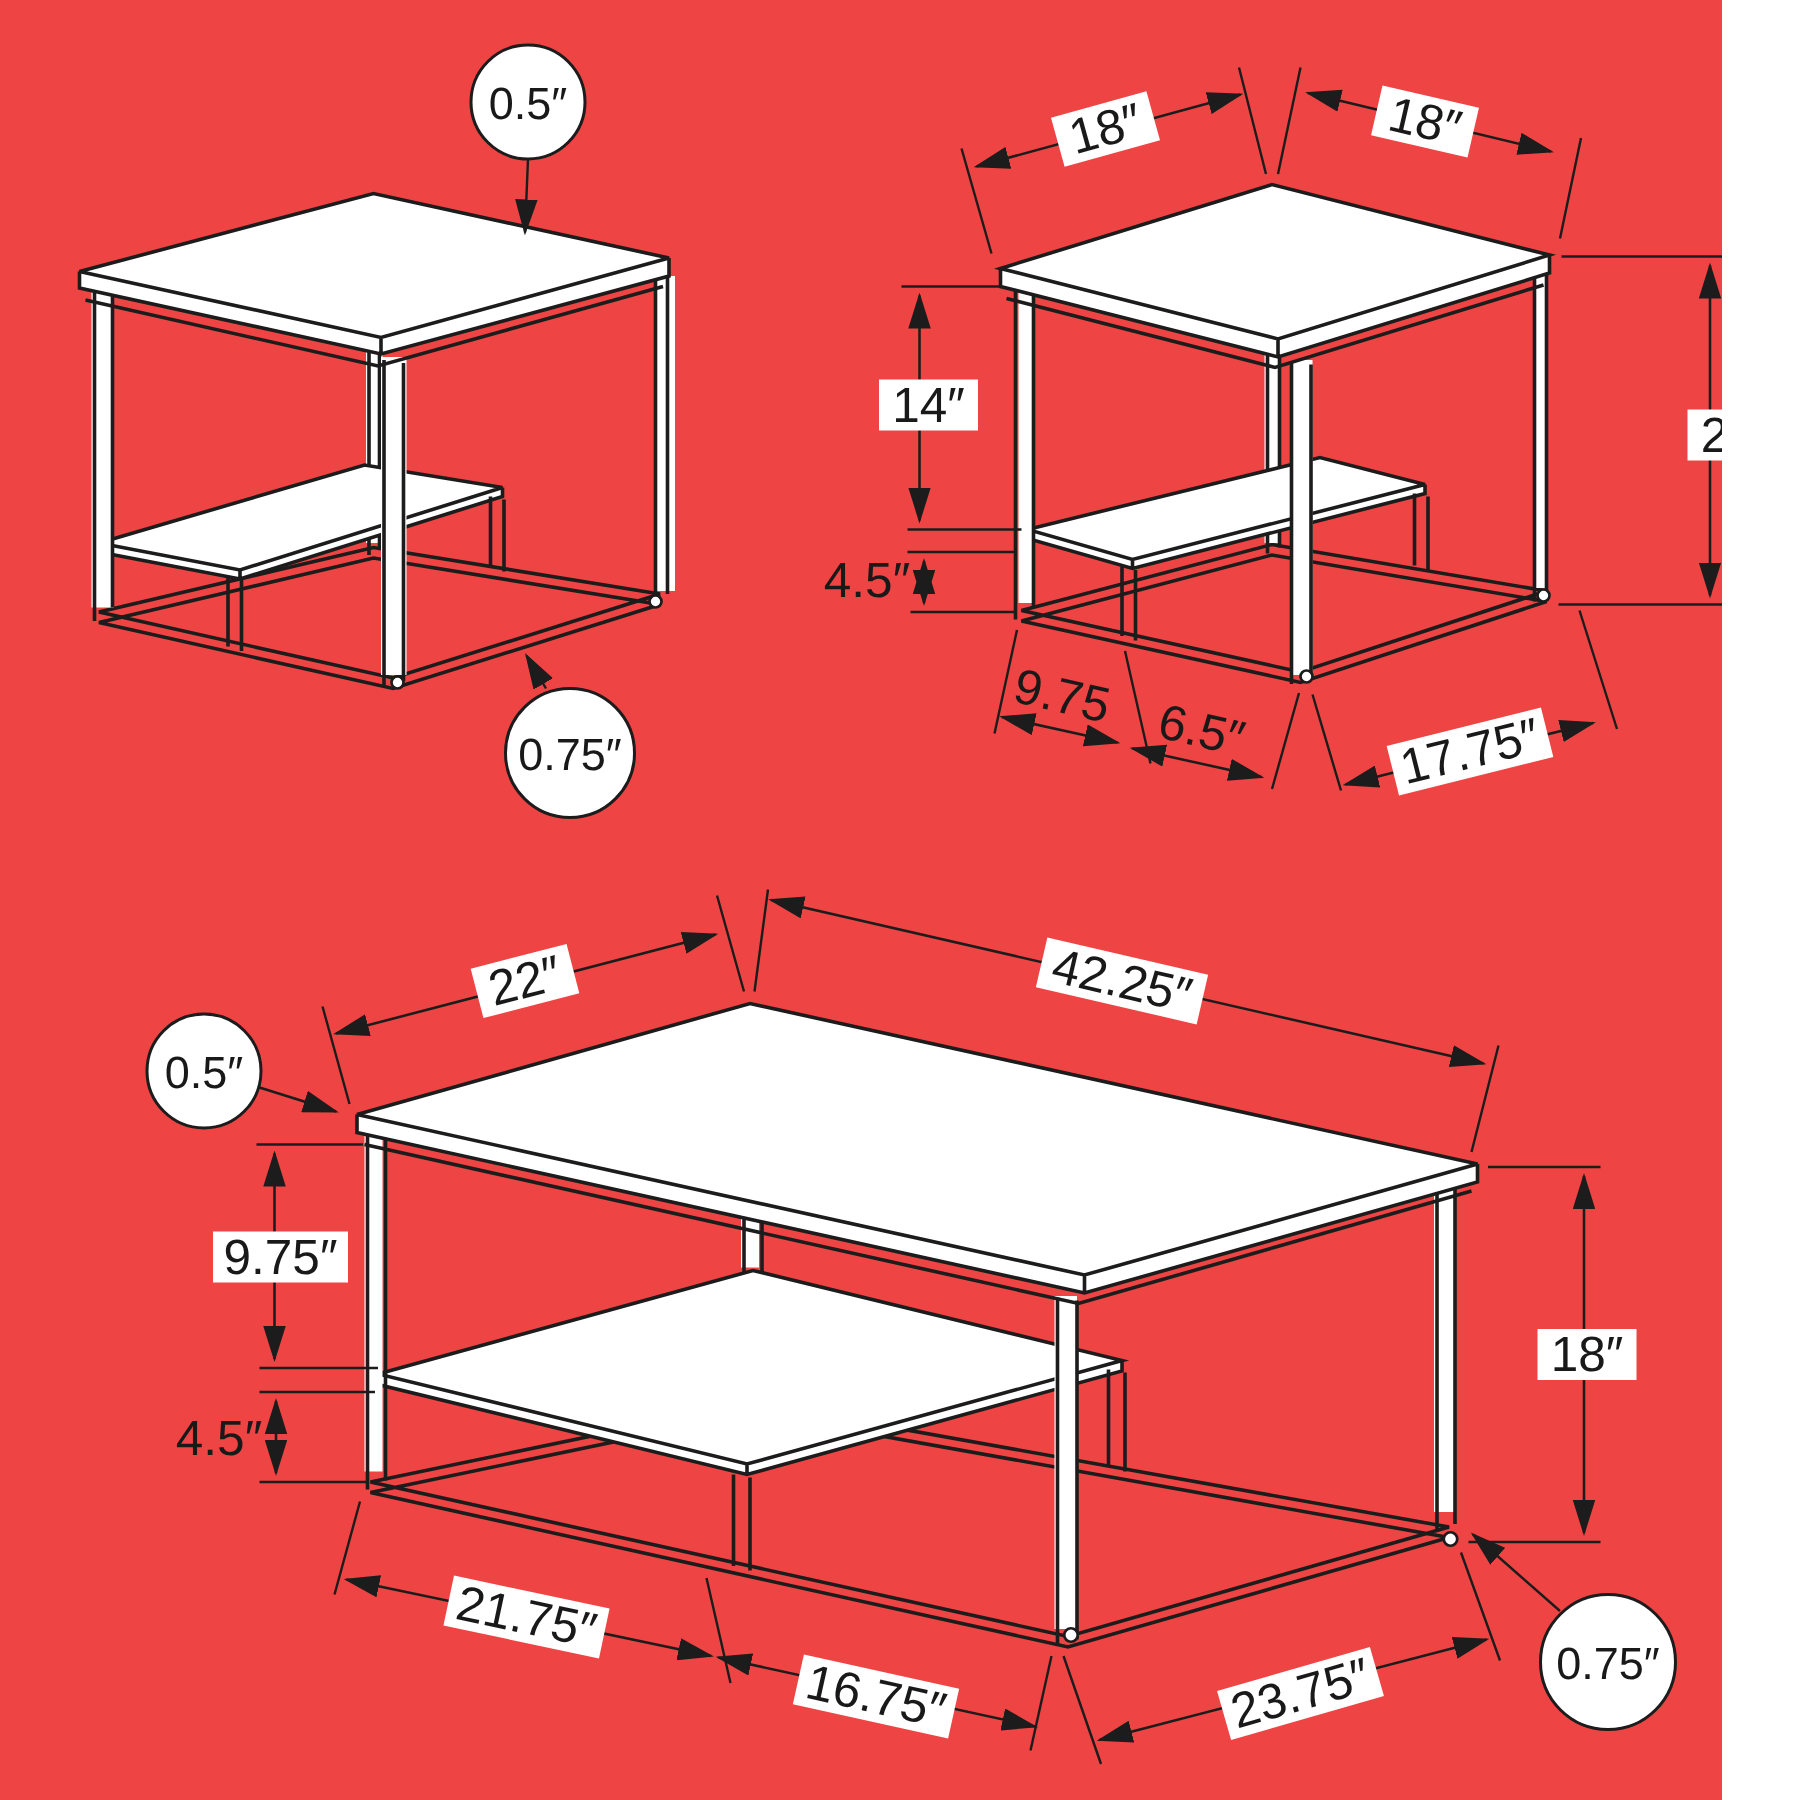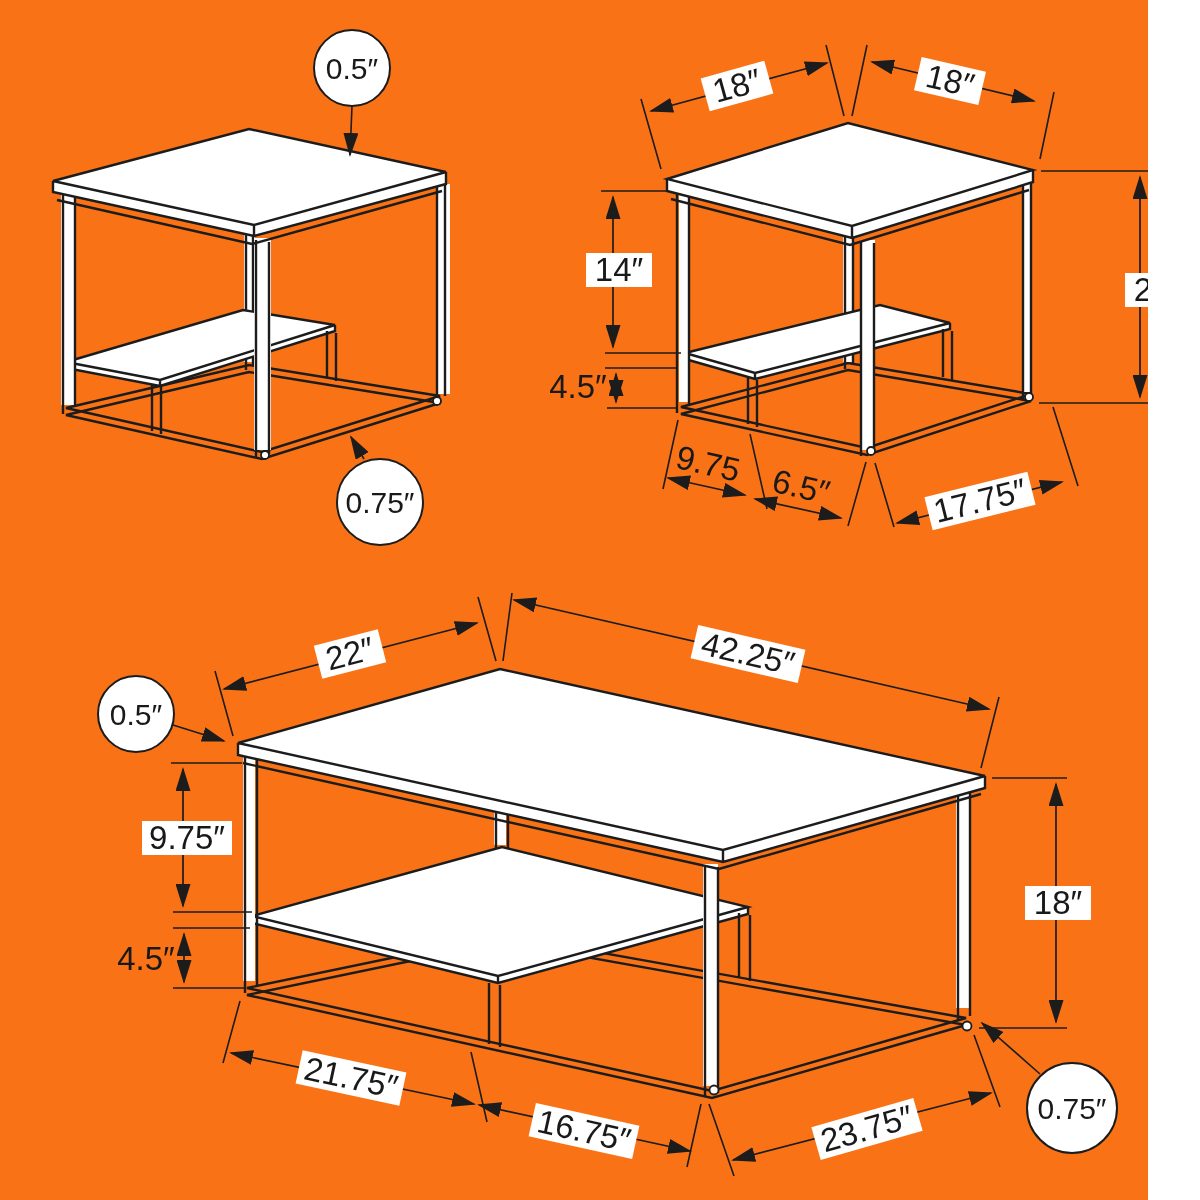--- a/index.html
+++ b/index.html
@@ -1,16 +1,16 @@
 <!DOCTYPE html>
 <html><head>
 <meta charset="utf-8">
 <style>
   html,body{margin:0;padding:0;background:#fff;}
-  .page{width:1148px;height:1200px;background:#f97316;position:relative;overflow:hidden;}
+  .page{width:1148px;height:1200px;background:#ef4444;position:relative;overflow:hidden;}
   svg{display:block;}
   .st{stroke:#1c1c1c;stroke-width:2.4;fill:none;stroke-linejoin:miter;}
   .fillw{fill:#ffffff;stroke:none;}
   .dim{stroke:#1c1c1c;stroke-width:1.7;fill:none;}
   .ext{stroke:#1c1c1c;stroke-width:1.6;fill:none;}
   .leader{stroke:#1c1c1c;stroke-width:1.6;fill:none;}
   .callout{stroke:#1c1c1c;stroke-width:2;fill:#ffffff;}
   .bolt{stroke:#1c1c1c;stroke-width:1.8;fill:#ffffff;}
   text{font-family:"Liberation Sans","DejaVu Sans",sans-serif;fill:#191919;}
   .dtxt{font-size:33px;text-anchor:middle;}

